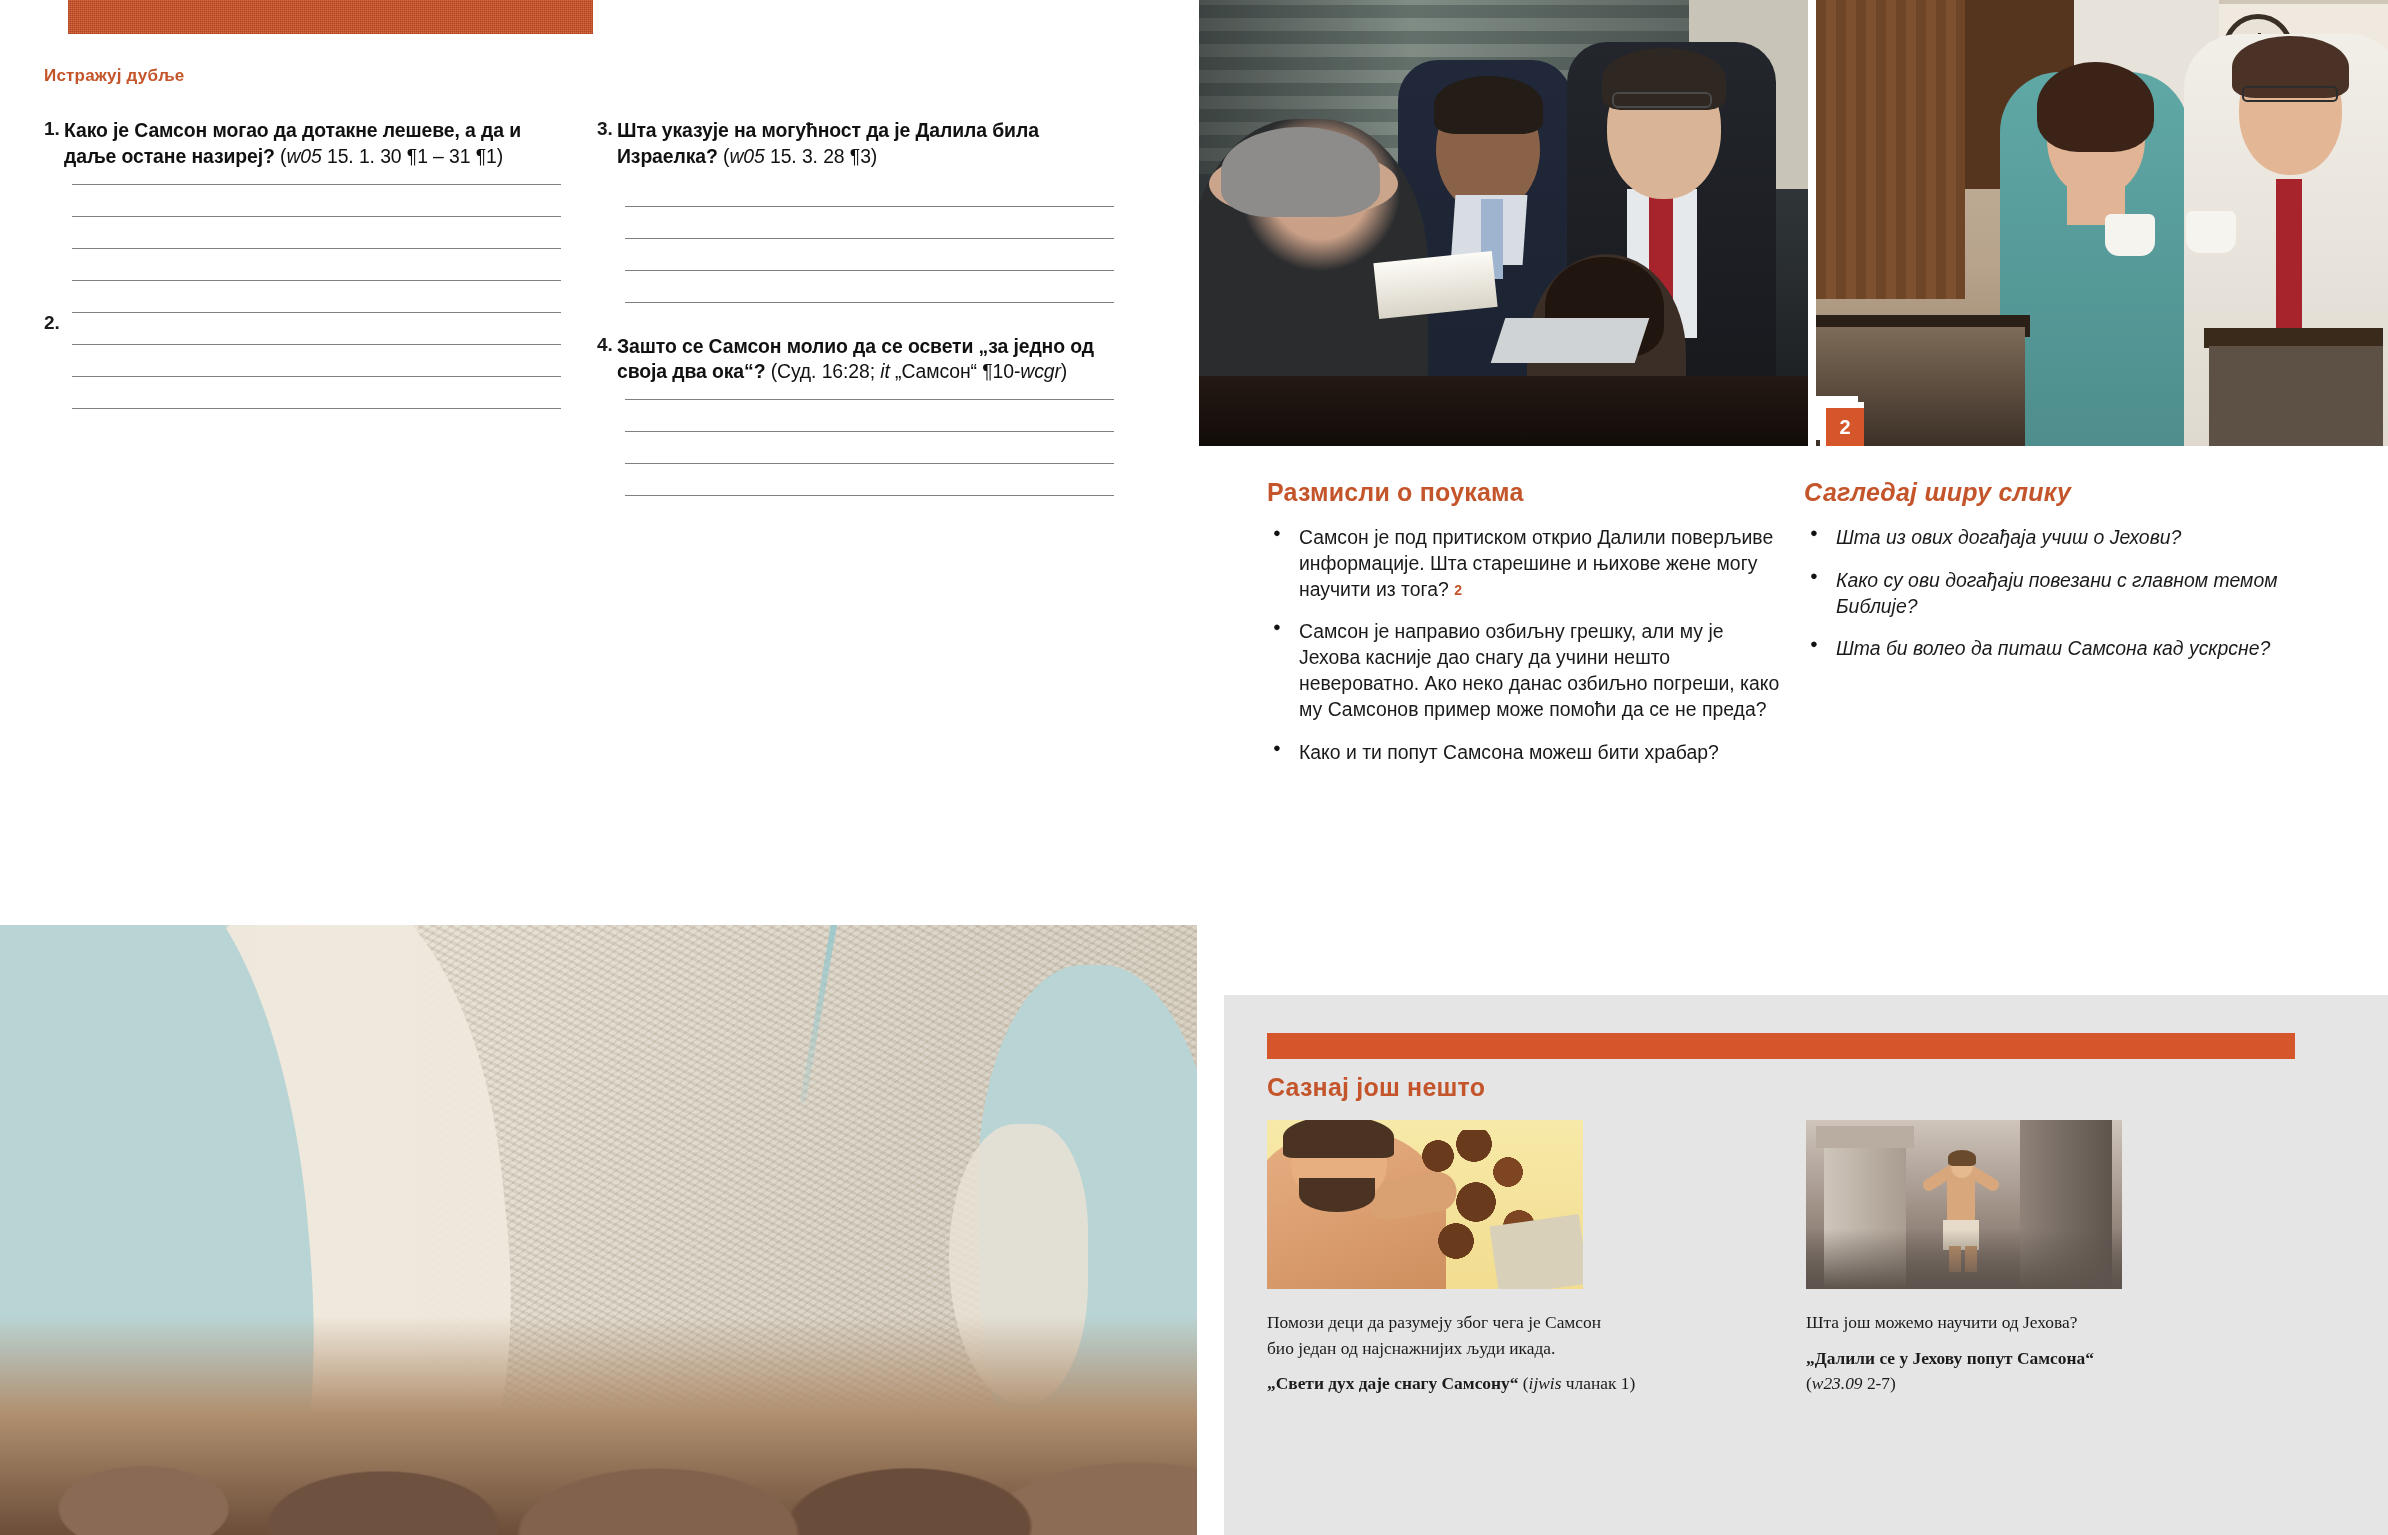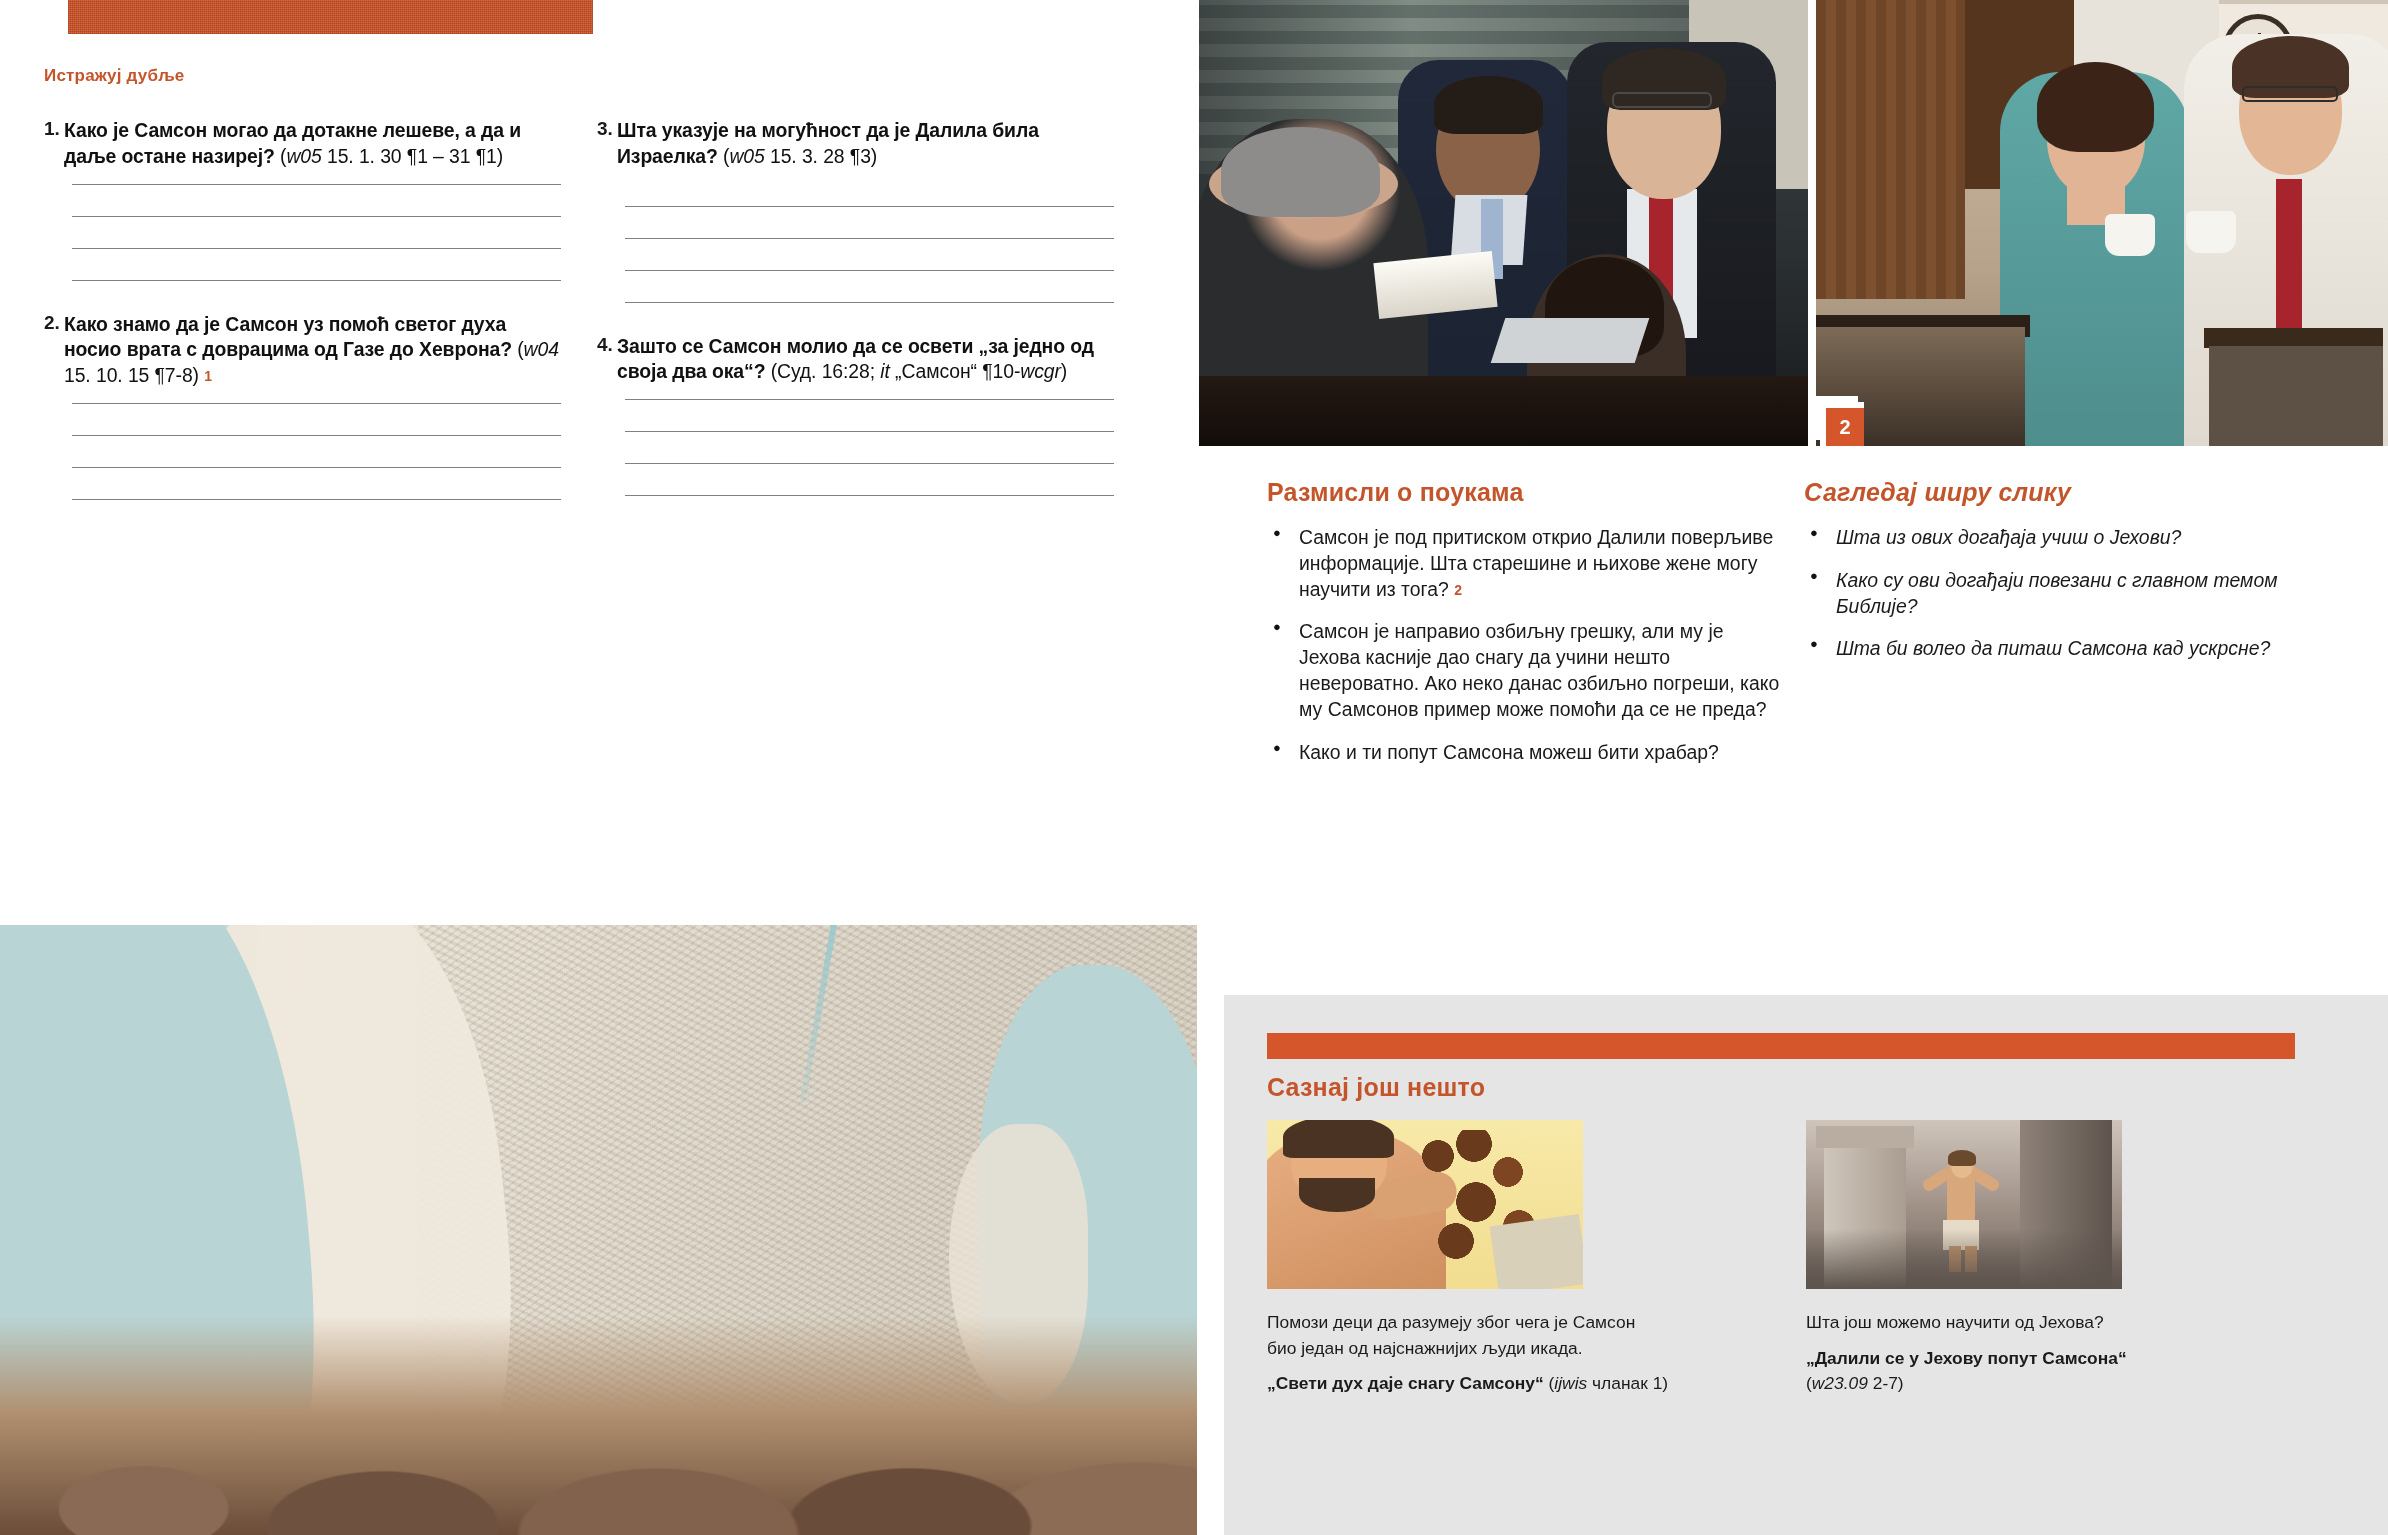--- a/index.html
+++ b/index.html
@@ -178,21 +178,21 @@
       radial-gradient(ellipse 199px 95px at 76% 96%, #6a4c3a 0 60%, rgba(106,76,58,0) 62%),
       radial-gradient(ellipse 249px 119px at 95% 100%, #8d6c55 0 60%, rgba(141,108,85,0) 62%),
       linear-gradient(180deg, rgba(196,170,140,0) 0%, #b08f6f 45%, #6b4d39 100%);
   }
 
   
   .learn{ position:absolute; left:1224px; top:995px; width:1164px; height:540px;
     background:#e5e5e5; }
   .learn-bar{ position:absolute; left:43px; top:38px; width:1028px; height:26px; background:#d4562a; }
   .learn-title{ position:absolute; left:43px; top:78px; font-size:25px; }
-  .lcard{ position:absolute; top:125px; width:468px; }
+  .lcard{ position:absolute; top:125px; width:468px;font-family:Liberation Serif, serif; }
   .lcard.c1{ left:43px; } .lcard.c2{ left:582px; }
   .lthumb{ width:316px; height:169px; overflow:hidden; position:relative; }
 
   
   .t1{ background:linear-gradient(180deg,#f7e9a8 0%,#f2dd90 100%); }
   .t1 .sk{ position:absolute; left:-20px; top:8px; width:199px; height:161px;
     background:linear-gradient(160deg,#e8b084,#cf8f5f); border-radius:50% 50% 0 0; }
   .t1 .hd{ position:absolute; left:24px; top:6px; width:96px; height:76px;
     background:#e7ae80; border-radius:46%; }
   .t1 .hr{ position:absolute; left:16px; top:-4px; width:111px; height:42px;
@@ -263,21 +263,20 @@
         <div class="rules">
           <div class="rule"></div>
           <div class="rule"></div>
           <div class="rule"></div>
           <div class="rule"></div>
         </div>
       </div>
 
       <div class="qitem" style="margin-top:18px">
         <div class="qnum">2.</div>
-        <div class="qtext"><span>Како знамо да је Самсон уз помоћ светог духа носио врата с доврацима од Газе до Хеврона?</span><span class="ref"> (</span><i class="ref">w04</i><span class="ref"> 15. 10. 15 ¶7-8)</span> <span class="fnum">1</span></div>
         <div class="rules">
           <div class="rule"></div>
           <div class="rule"></div>
           <div class="rule"></div>
           <div class="rule"></div>
         </div>
       </div>
 
     </div>
 

